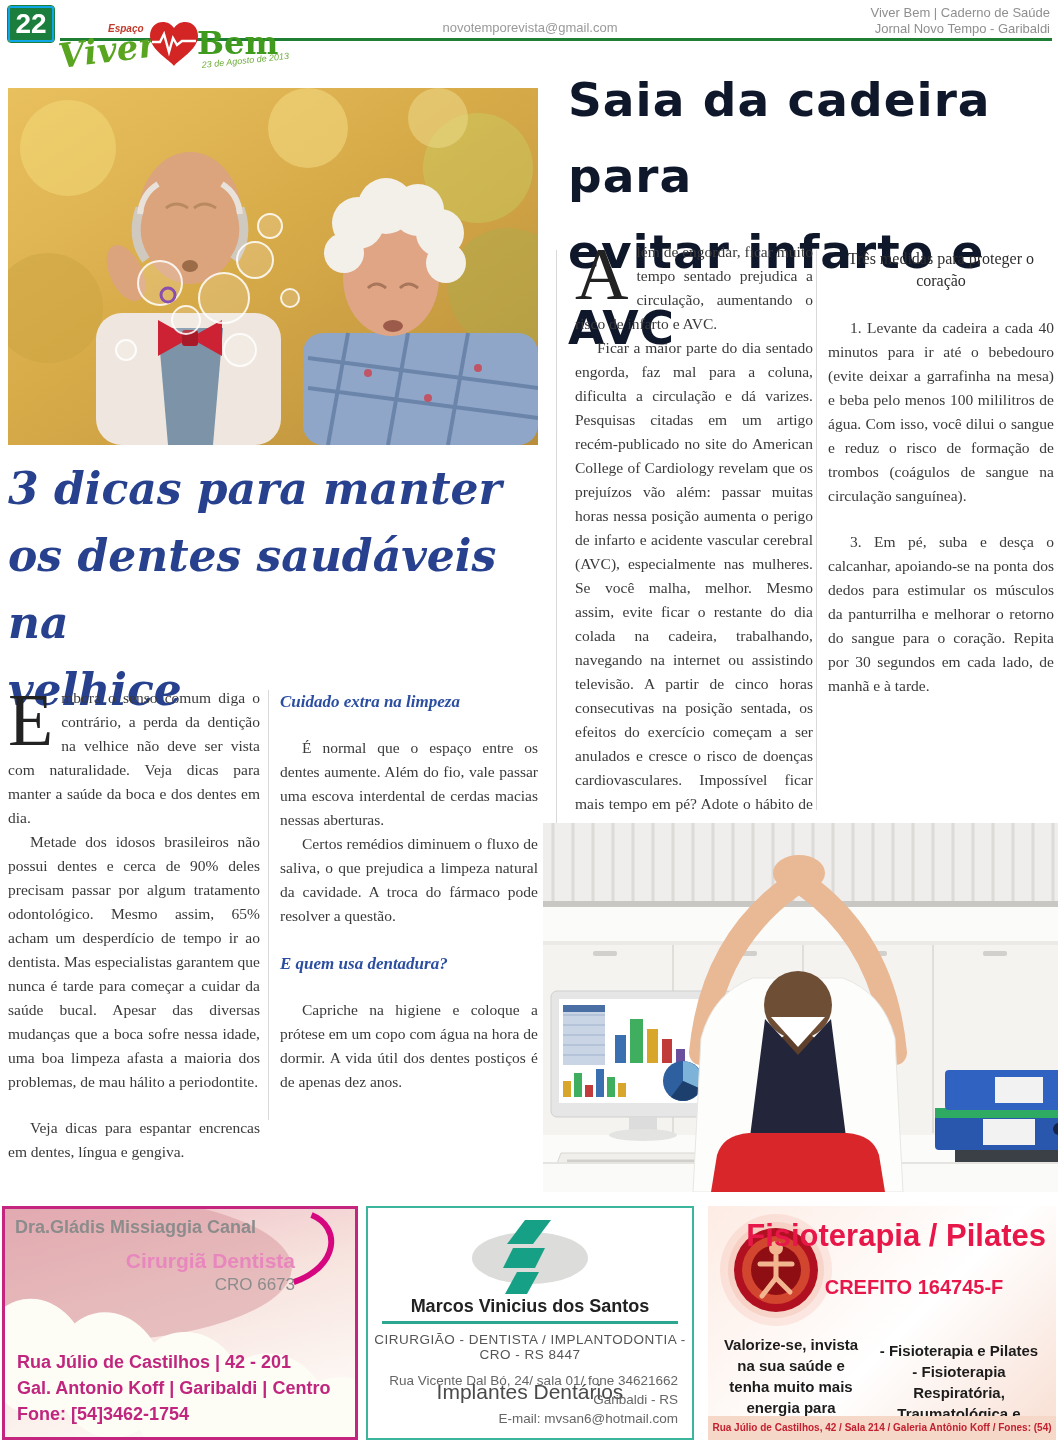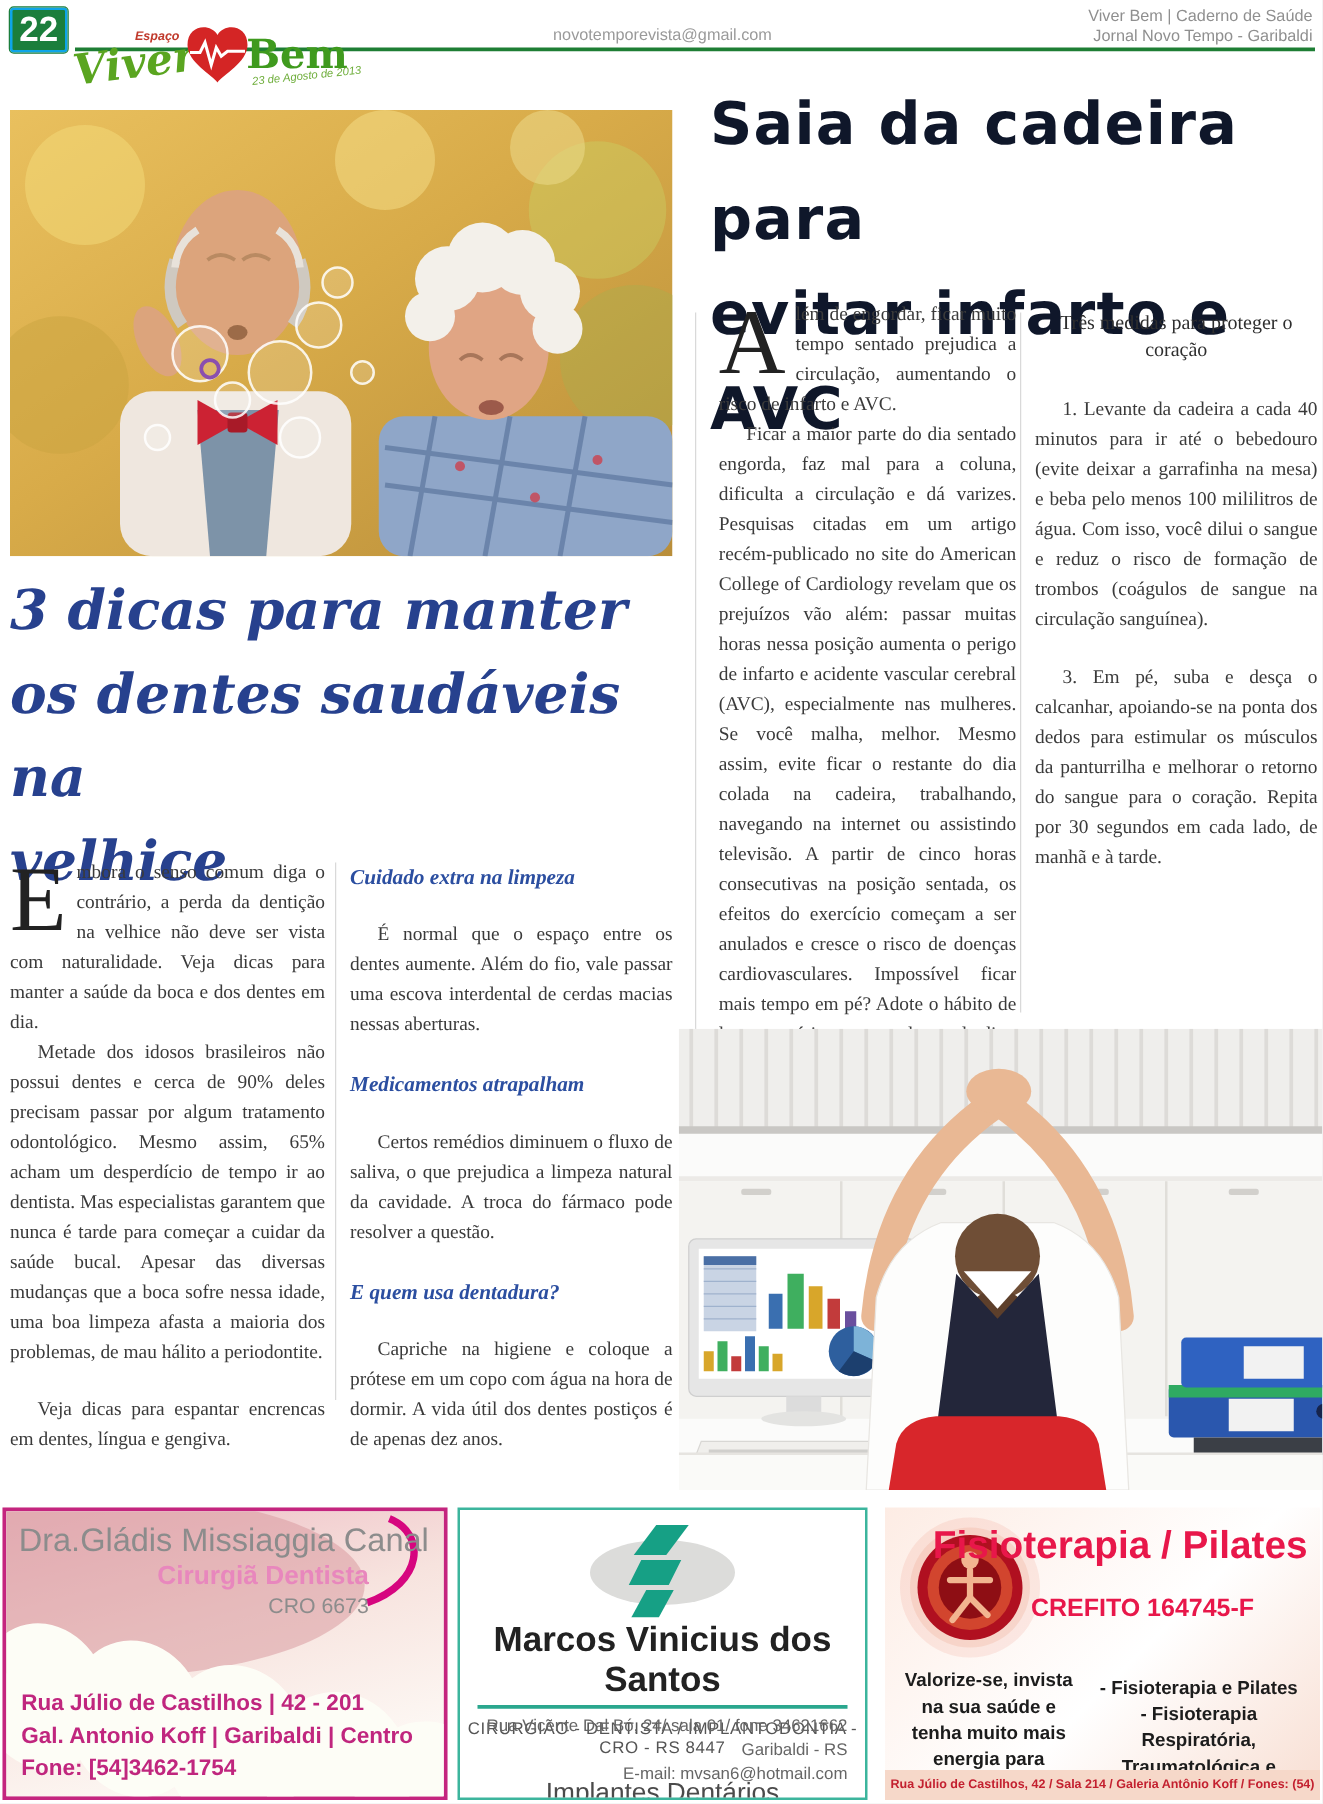--- a/index.html
+++ b/index.html
@@ -56,38 +56,38 @@
   .col-heading {
     text-align:center; font-size:16px; color:#2e2e2e; line-height:22px; margin-bottom:24px;
   }
   .photo2 { position:absolute; left:543px; top:823px; width:515px; height:369px; }
   
   .ad { position:absolute; top:1206px; height:234px; overflow:hidden; }
   .ad1 { left:2px; width:356px; border:3px solid #c4257f; background:#f9ece9; }
   .ad1 .bg { position:absolute; inset:0; }
   .ad1-title {
     position:absolute; left:10px; top:8px; width:330px;
-    font-family:"Liberation Sans",sans-serif; font-weight:normal;
-    color:#8c8c8c; font-size:26px; letter-spacing:0px;
+    font-family:"Liberation Sans",sans-serif; font-weight:bold;
+    color:#8c8c8c; font-size:18px; letter-spacing:0px;
   }
   .ad1-sub {
     position:absolute; left:0; top:40px; width:290px; text-align:right;
     font-family:"Liberation Sans",sans-serif; color:#e887bd; font-size:21px; font-weight:bold;
   }
   .ad1-cro {
     position:absolute; left:0; top:66px; width:290px; text-align:right;
     font-family:"Liberation Sans",sans-serif; color:#8c8c8c; font-size:17px;
   }
   .ad1-addr {
     position:absolute; left:12px; bottom:10px;
     font-family:"Liberation Sans",sans-serif; color:#c0267e; font-weight:bold;
     font-size:18px; line-height:26px;
   }
   .ad2 { left:366px; width:328px; border:2px solid #3cb59d; background:#ffffff; text-align:center; font-family:"Liberation Sans",sans-serif; }
-  .ad2-name { margin-top:88px; font-weight:bold; color:#222; font-size:28px; }
+  .ad2-name { margin-top:88px; font-weight:bold; color:#222; font-size:18px; }
   .ad2-underline { width:296px; height:3px; background:#2aa78e; margin:4px auto 8px auto; }
   .ad2-role { color:#555; font-size:13.5px; letter-spacing:0.5px; }
   .ad2-service { color:#4a4a4a; font-size:21px; margin-top:18px; }
   .ad2-addr { position:absolute; right:14px; bottom:10px; text-align:right; color:#666; font-size:13.5px; line-height:19px; }
   .ad3 { left:708px; width:348px; background:linear-gradient(135deg,#fdece4 0%, #ffffff 55%, #f8ded2 100%); font-family:"Liberation Sans",sans-serif; }
   .ad3-title { position:absolute; right:10px; top:12px; color:#e8174a; font-weight:bold; font-size:31px; }
   .ad3-name  { position:absolute; right:22px; top:68px; color:#e8174a; font-weight:bold; font-size:20px; text-align:center; width:240px; line-height:26px; }
   .ad3-slogan { position:absolute; left:8px; top:128px; width:150px; text-align:center; color:#1c1c1c; font-weight:bold; font-size:15px; line-height:21px; }
   .ad3-services { position:absolute; right:4px; top:134px; width:186px; text-align:center; color:#1c1c1c; font-weight:bold; font-size:15px; line-height:21px; }
   .ad3-footer { position:absolute; left:0; right:0; bottom:0; height:24px; background:#f6d8c9; color:#c3202f; font-weight:bold; font-size:10px; line-height:24px; text-align:center; }
@@ -188,21 +188,20 @@
 
   <div class="col" style="left:8px; top:686px; width:252px;">
     <p><span class="dropcap">E</span><span>mbora o senso comum diga o contrário, a perda da dentição na velhice não deve ser vista com naturalidade. Veja dicas para manter a saúde da boca e dos dentes em dia.</span></p>
     <p class="ind">Metade dos idosos brasileiros não possui dentes e cerca de 90% deles precisam passar por algum tratamento odontológico. Mesmo assim, 65% acham um desperdício de tempo ir ao dentista. Mas especialistas garantem que nunca é tarde para começar a cuidar da saúde bucal. Apesar das diversas mudanças que a boca sofre nessa idade, uma boa limpeza afasta a maioria dos problemas, de mau hálito a periodontite.</p>
     <p class="ind gap">Veja  dicas para espantar encrencas em dentes, língua e gengiva.</p>
   </div>
   <div class="vrule" style="left:268px; top:690px; height:430px;"></div>
   <div class="col" style="left:280px; top:690px; width:258px;">
     <div class="subhead first">Cuidado extra na limpeza</div>
     <p class="ind">É normal que o espaço entre os dentes aumente. Além do fio, vale passar uma escova interdental de cerdas macias nessas aberturas.</p>
-    <div class="subhead">Medicamentos atrapalham</div>
     <p class="ind">Certos remédios diminuem o fluxo de saliva, o que prejudica a limpeza natural da cavidade. A troca do fármaco pode resolver a questão.</p>
     <div class="subhead">E quem usa dentadura?</div>
     <p class="ind">Capriche na higiene e coloque a prótese em um copo com água na hora de dormir. A vida útil dos dentes postiços é de apenas dez anos.</p>
   </div>
 
   <div class="headline-cardio">
     <div>Saia da cadeira para</div>
     <div>evitar infarto e AVC</div>
   </div>
 

